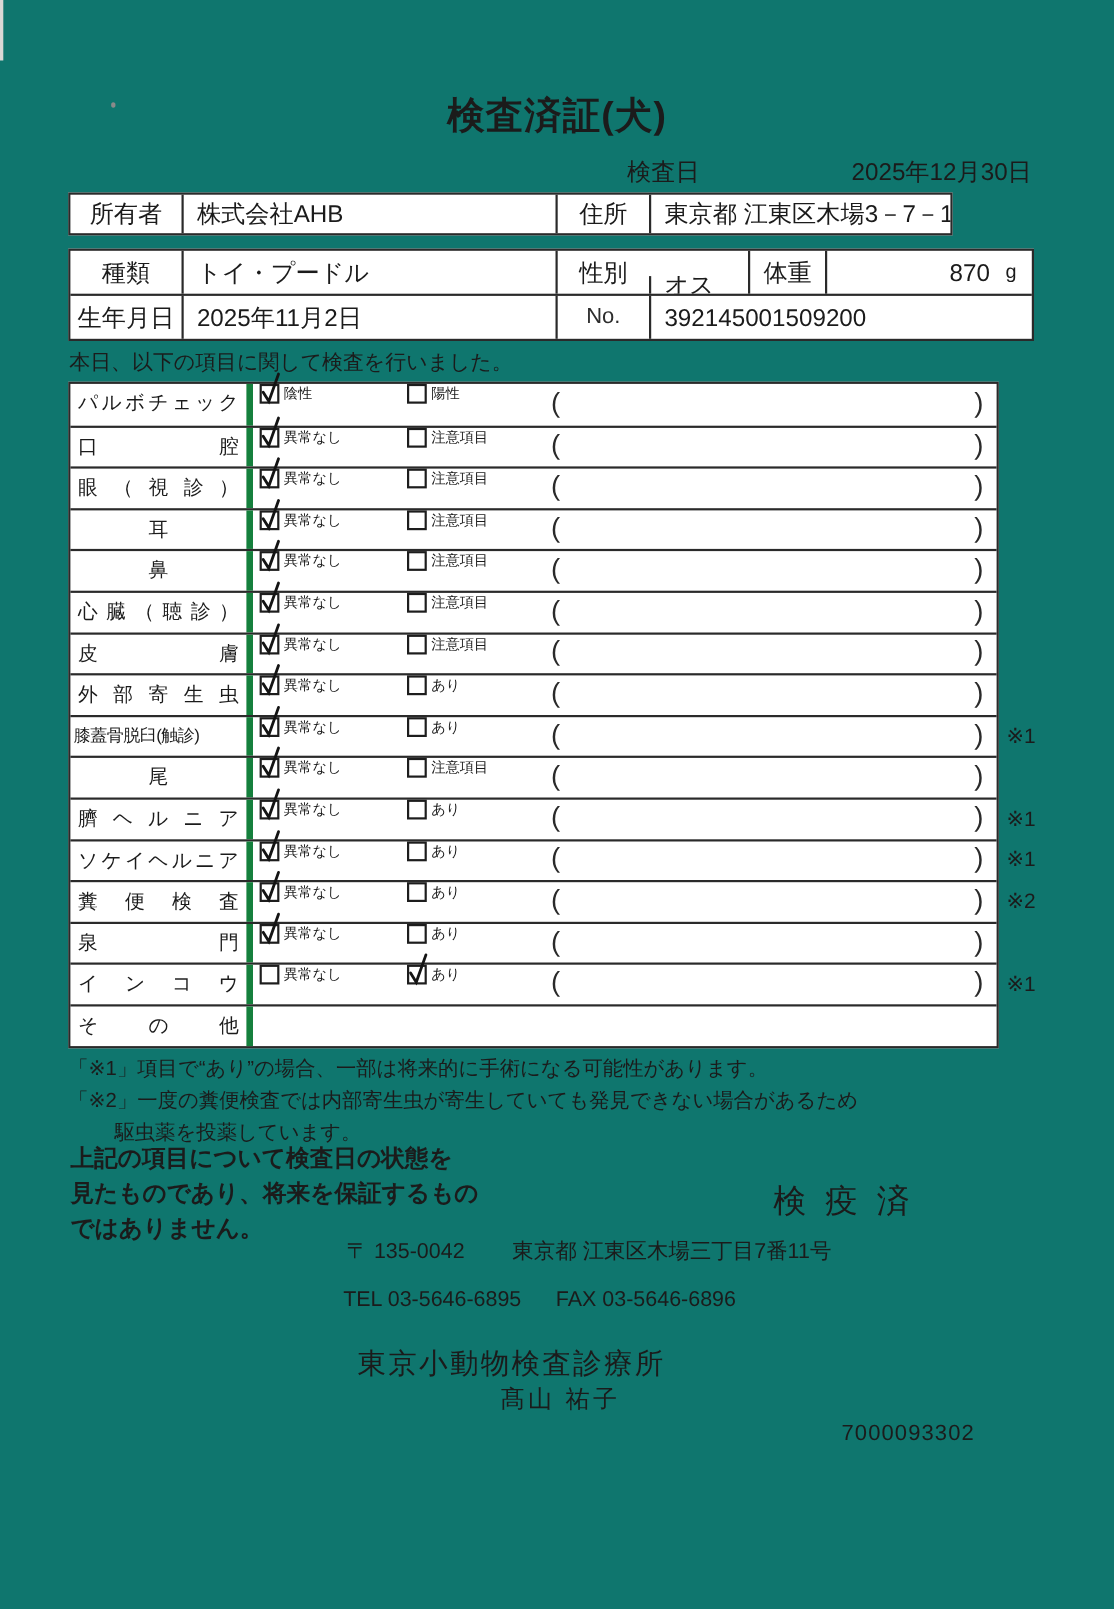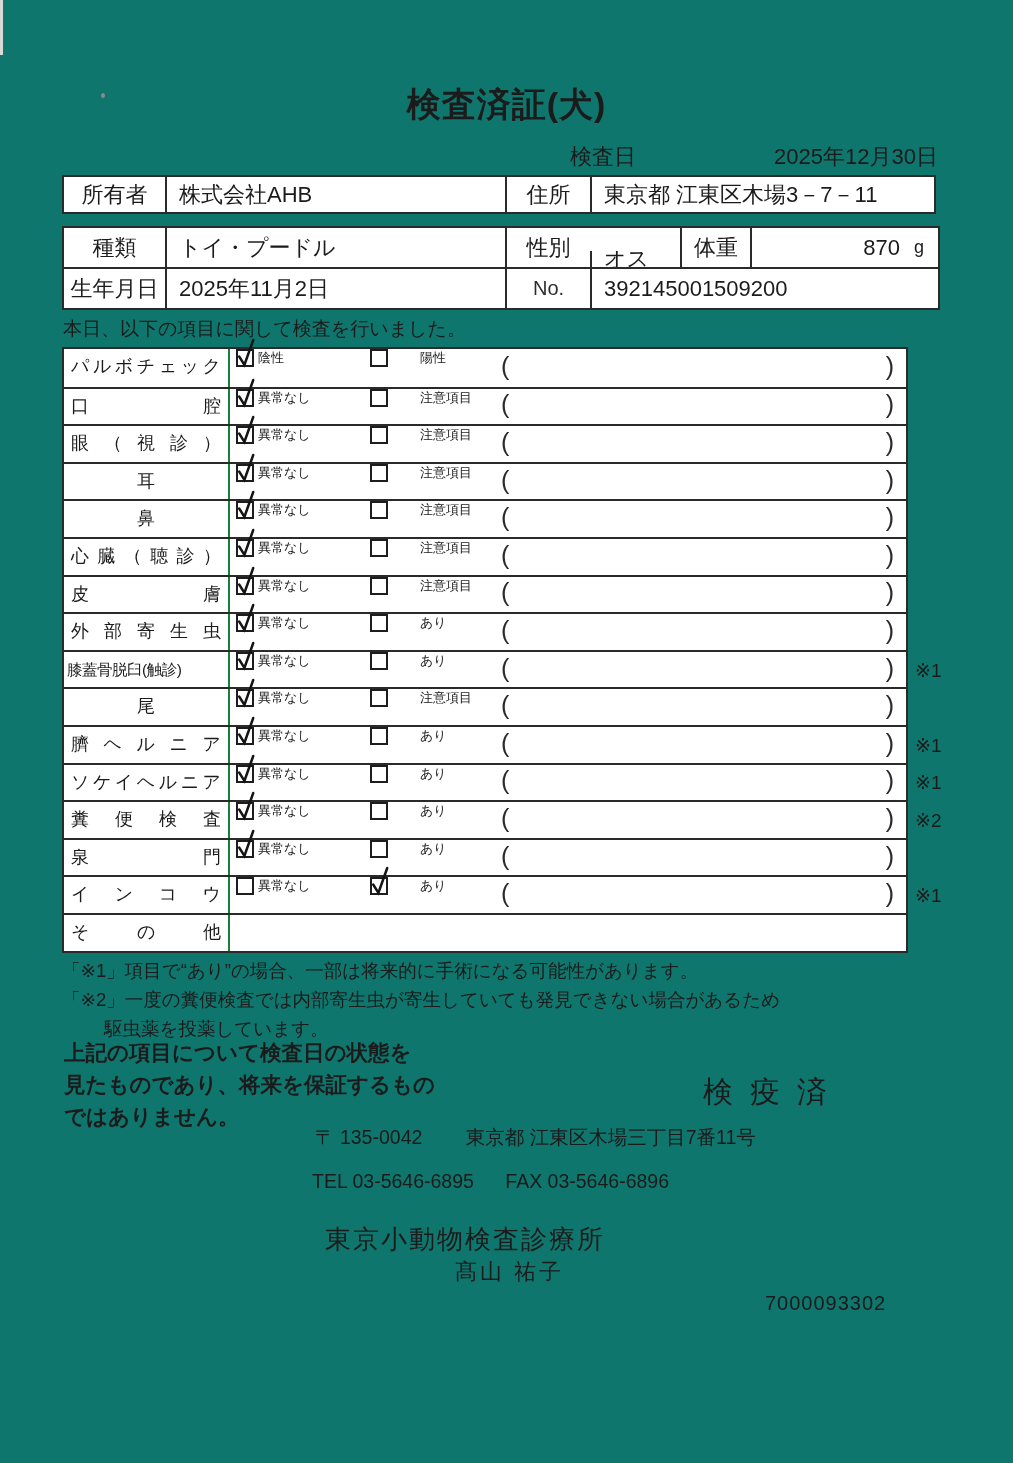--- a/index.html
+++ b/index.html
@@ -12,21 +12,21 @@
   .edge-artifact{position:absolute;left:0;top:0;width:3px;height:55px;background:#d9d9d6;}
   .dot-artifact{position:absolute;left:101px;top:93px;width:4px;height:5px;background:#8a8a8a;border-radius:50%;}
 
   .title{position:absolute;top:82px;left:0;width:100%;text-align:center;
     font-size:34px;font-weight:bold;letter-spacing:1px;}
 
   .insp-label{position:absolute;top:142px;left:570px;font-size:22px;}
   .insp-value{position:absolute;top:142px;right:75px;font-size:22px;}
 
   .tbl{position:absolute;box-sizing:border-box;border:2px solid #2a2a2a;background:#fff;}
-  .owner-tbl{left:62px;top:175px;width:874px;height:39px;display:flex;}
+  .owner-tbl{left:62px;top:175px;width:804px;height:39px;display:flex;}
   .info-tbl{left:62px;top:226px;width:878px;height:84px;display:flex;flex-direction:column;}
   .info-row{display:flex;flex:1;min-height:0;}
   .info-row + .info-row{border-top:2px solid #2a2a2a;}
   .cell{box-sizing:border-box;display:flex;align-items:center;font-size:22px;
     padding:0 12px;white-space:nowrap;overflow:hidden;}
   .cell + .cell{border-left:2px solid #2a2a2a;}
   .cell.lab{justify-content:center;padding:0 4px;flex:none;}
   .w-label{width:101px;}
   .w-value{width:340px;}
   .w-small{width:85px;}
@@ -35,31 +35,31 @@
   .cell.grow{flex:1;}
   .cell.wt{justify-content:flex-end;gap:14px;padding-right:14px;}
   .unit{font-size:18px;}
   .no-lab{font-size:20px;color:#2d2d2d;}
 
   .intro{position:absolute;left:63px;top:316px;font-size:19px;}
 
   .check-tbl{left:62px;top:347px;width:846px;}
   .crow{display:flex;height:37.6px;box-sizing:border-box;position:relative;}
   .crow + .crow{border-top:2px solid #2a2a2a;}
-  .row-label{flex:none;width:166px;box-sizing:border-box;border-right:2px solid #15803d;
+  .row-label{flex:none;width:166px;box-sizing:border-box;border-right:6px solid #15803d;
     padding:0 7px;font-size:18px;line-height:35px;overflow:hidden;white-space:nowrap;}
   .row-label.small{font-size:15.5px;padding:0 3px;letter-spacing:-0.5px;}
   .al-justify{text-align:justify;text-align-last:justify;}
   .al-center{text-align:center;}
   .al-left{text-align:left;}
   .row-opts{position:relative;flex:1;}
   .opt{position:absolute;top:0;height:100%;display:flex;align-items:flex-start;
     font-size:13px;white-space:nowrap;}
   .opt1{left:6px;}
-  .opt2{left:140px;gap:28px;}
+  .opt2{left:140px;}
   .cb{position:relative;display:inline-block;flex:none;width:14px;height:14px;
     border:2px solid #1d1d1d;margin-right:4px;}
   .tick{display:none;position:absolute;left:-3px;bottom:-4px;width:24px;height:31px;overflow:visible;}
   .cb.checked .tick{display:block;}
   .tick path{fill:none;stroke:#141414;stroke-width:2.5;stroke-linecap:round;}
   .paren{position:absolute;top:50%;transform:translateY(-54%);font-size:25px;font-weight:300;color:#2a2a2a;}
   .paren-open{left:271px;}
   .paren-close{right:12px;}
   .row-note{position:absolute;left:100%;margin-left:9px;top:50%;transform:translateY(-50%);
     font-size:19px;white-space:nowrap;}

